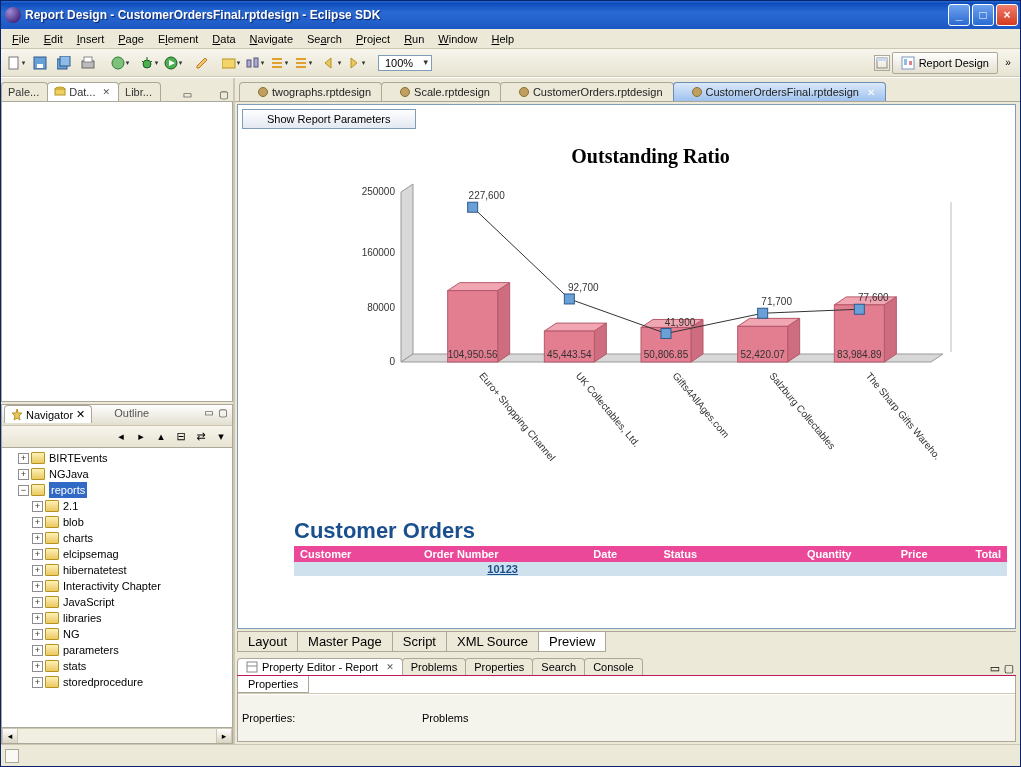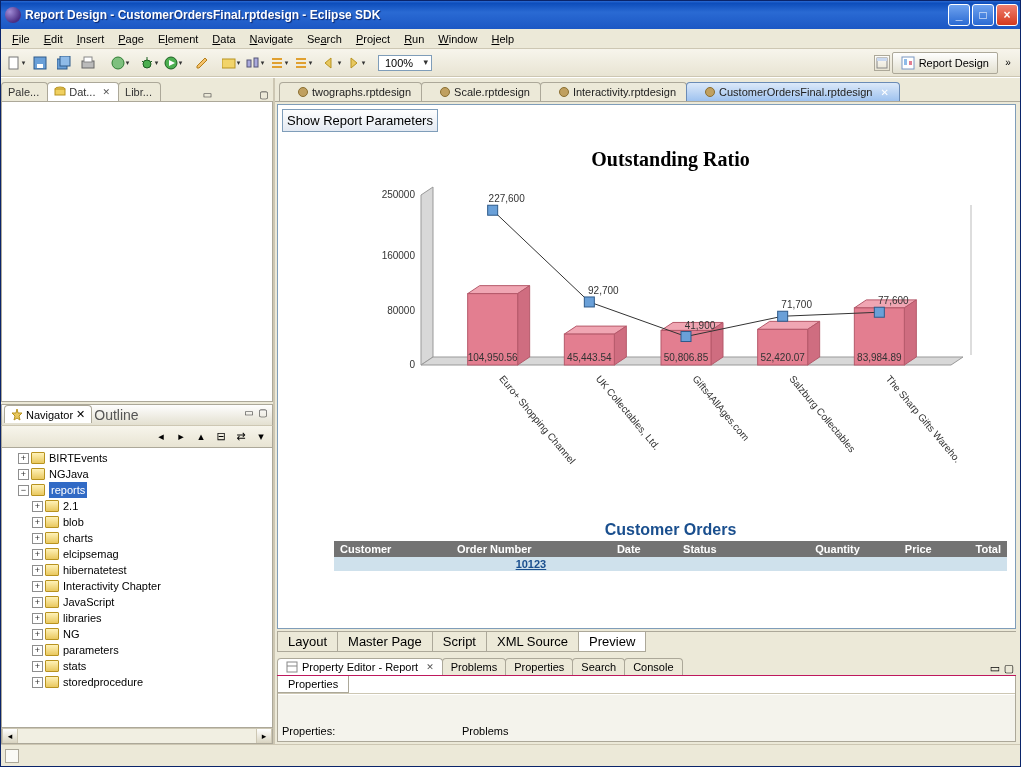--- a/index.html
+++ b/index.html
@@ -22,31 +22,31 @@
   .tbtn.sep{width:6px;border:none;background:none;}
   .tbtn .drop{font-size:7px;margin-left:1px;color:#333;}
   .tbtn svg{display:block;}
   .zoom-box{margin-left:4px;background:#fff;border:1px solid #7f9db9;padding:1px 18px 1px 6px;position:relative;font-size:11px;}
   .zoom-box:after{content:"▾";position:absolute;right:3px;top:1px;font-size:9px;color:#333;}
   .toolbar .spacer{flex:1;}
   .persp-btn{border:1px solid #aca899;background:linear-gradient(to bottom,#fefefe,#e3e0d0);padding:3px 8px;border-radius:2px;display:flex;align-items:center;gap:4px;font-size:11px;}
   .persp-icon{width:16px;height:16px;border:1px solid #aca899;background:linear-gradient(to bottom,#fdfdfb,#e8e4d3);display:flex;align-items:center;justify-content:center;font-size:10px;}
   
   .client{flex:1;display:flex;min-height:0;border-top:1px solid #fff;}
-  .left-col{width:274px;display:flex;flex-direction:column;border-right:2px solid #cdc7b3;}
+  .left-col{width:234px;display:flex;flex-direction:column;border-right:2px solid #cdc7b3;}
   .view-tabs{height:24px;display:flex;align-items:flex-end;background:#ece9d8;border-bottom:1px solid #aca899;position:relative;}
   .vtab{padding:3px 8px 3px 6px;font-size:11px;border:1px solid #aca899;border-bottom:none;background:#ece9d8;margin-right:-1px;border-top-left-radius:4px;border-top-right-radius:4px;color:#333;display:flex;align-items:center;gap:3px;}
   .vtab.active{background:#fff;position:relative;z-index:2;}
   .vtab .close-x{margin-left:4px;font-size:9px;color:#555;}
   .view-tabs .ctrlbtn{margin-left:auto;margin-right:2px;font-size:10px;color:#333;width:14px;height:14px;display:flex;align-items:center;justify-content:center;}
   .left-blank{flex:1;background:#fff;border:1px solid #aca899;border-top:none;margin:0;}
   .nav-view{flex:1;display:flex;flex-direction:column;margin-top:2px;}
   .nav-header{height:22px;display:flex;align-items:flex-start;background:linear-gradient(to bottom,#fefefe,#e3e0d0);border:1px solid #aca899;border-bottom:1px solid #cdc7b3;padding:0 2px;}
   .nav-header .tab{padding:2px 6px;border:1px solid #aca899;border-bottom:none;background:#fff;border-top-left-radius:4px;border-top-right-radius:4px;font-size:11px;display:flex;align-items:center;gap:3px;}
-  .nav-header .tabinactive{padding:2px 2px;font-size:14px;color:#555;}
+  .nav-header .tabinactive{padding:2px 22px;font-size:11px;color:#555;}
   .nav-header .sp{flex:1;}
   .nav-header .ibtn{width:14px;height:14px;display:flex;align-items:center;justify-content:center;font-size:10px;color:#333;}
   .nav-tools{height:22px;background:linear-gradient(to bottom,#f7f5ec,#e8e4d3);border:1px solid #aca899;border-top:none;display:flex;align-items:center;padding:0 2px;gap:2px;}
   .nav-tools .mini{width:18px;height:18px;display:flex;align-items:center;justify-content:center;}
   .tree{flex:1;overflow:auto;background:#fff;border:1px solid #aca899;border-top:none;padding:2px 0 2px 2px;}
   .tree ul{list-style:none;margin:0;padding:0 0 0 14px;}
   .tree li{white-space:nowrap;line-height:16px;}
   .tree .row{display:flex;align-items:center;gap:2px;}
   .tw{width:11px;height:11px;border:1px solid #8e8e8e;background:#fff;display:inline-flex;align-items:center;justify-content:center;font-size:9px;line-height:9px;color:#333;cursor:default;}
   .fld{display:inline-block;width:14px;height:12px;background:linear-gradient(to bottom,#fff2b8,#e9c85f);border:1px solid #b89320;border-radius:1px;margin-right:2px;}
@@ -56,46 +56,46 @@
   .hscroll .arrow{width:16px;background:linear-gradient(to bottom,#fefefe,#d9d4c0);border-left:1px solid #cdc7b3;border-right:1px solid #cdc7b3;display:flex;align-items:center;justify-content:center;font-size:9px;}
   
   .right-col{flex:1;display:flex;flex-direction:column;min-width:0;}
   .editor-tabs{height:24px;display:flex;align-items:flex-end;background:#ece9d8;border-bottom:1px solid #aca899;padding-left:4px;}
   .etab{padding:3px 10px 3px 18px;font-size:11px;border:1px solid #aca899;border-bottom:none;background:#ece9d8;margin-right:-1px;border-top-left-radius:4px;border-top-right-radius:4px;color:#222;display:flex;align-items:center;gap:4px;}
   .etab.active{background:linear-gradient(to bottom,#dce9f9,#9ec2ef);border-color:#6a8bb5;}
   .etab .circ{width:10px;height:10px;border-radius:50%;background:#c0a060;border:1px solid #8a6e30;}
   .etab .close-x{margin-left:4px;font-size:10px;color:#fff;}
   .editor-body{flex:1;background:#fff;border:1px solid #7f9db9;margin:2px 4px 2px 2px;display:flex;flex-direction:column;min-height:0;}
   .param-bar{padding:4px;}
-  .param-btn{border:1px solid #7f9db9;background:linear-gradient(to bottom,#fefefe,#e3e9f2);padding:3px 4px;font-size:13px;}
+  .param-btn{border:1px solid #7f9db9;background:linear-gradient(to bottom,#fefefe,#e3e9f2);padding:3px 24px;font-size:11px;}
   .report-area{flex:1;overflow:hidden;padding:4px 8px 0 8px;margin-left:48px;}
   .chart-title{text-align:center;font-family:"Times New Roman",serif;font-size:20px;font-weight:bold;margin:8px 0 14px;}
   svg.chart{display:block;margin:0 auto;}
-  .tbl-title{text-align:center;color:#1a4f8e;font-family:Arial,sans-serif;font-size:16px;font-weight:bold;margin:6px 0 2px;}
+  .tbl-title{text-align:left;color:#1a4f8e;font-family:Arial,sans-serif;font-size:22px;font-weight:bold;margin:6px 0 2px;}
   table.orders{width:100%;border-collapse:collapse;font-size:11px;}
-  table.orders th{background:#737373;color:#fff;font-weight:bold;text-align:left;padding:2px 6px;}
+  table.orders th{background:#ec4899;color:#fff;font-weight:bold;text-align:left;padding:2px 6px;}
   table.orders th.r{text-align:right;}
   table.orders td{padding:1px 6px;background:#cfe1ec;}
   .cust-link{color:#7c154f;font-weight:bold;text-decoration:underline;}
   .ord-link{color:#1a4f8e;font-weight:bold;text-decoration:underline;}
   
   .editor-bottom-tabs{display:flex;border-top:1px solid #aca899;background:#ece9d8;margin:0 4px 0 2px;}
   .btab{padding:2px 10px;border:1px solid #aca899;border-top:none;background:#ece9d8;margin-right:-1px;font-size:13px;}
   .btab.active{background:#fff;}
   
   .bottom-panel{height:88px;display:flex;flex-direction:column;margin:2px 4px 2px 2px;}
   .bp-tabs{height:22px;display:flex;align-items:flex-end;border-bottom:1px solid #be185d;}
   .bptab{padding:2px 8px;border:1px solid #aca899;border-bottom:none;background:#ece9d8;margin-right:-1px;border-top-left-radius:4px;border-top-right-radius:4px;font-size:11px;display:flex;align-items:center;gap:4px;}
   .bptab.active{background:#fff;}
   .bp-tabs .close-x{font-size:9px;margin-left:4px;color:#555;}
   .bp-tabs .sp{flex:1;}
   .bp-body{flex:1;background:#fff;border:1px solid #aca899;border-top:none;display:flex;flex-direction:column;}
   .bp-subtabs{display:flex;border-bottom:1px solid #cdc7b3;}
   .bp-subtabs .s{padding:2px 10px;border:1px solid #aca899;border-top:none;background:#fff;font-size:11px;margin-left:-1px;}
-  .bp-content{flex:1;background:#f4f3ec;display:flex;align-items:flex-end;padding:4px;border-top:1px solid #fff;}
+  .bp-content{flex:1;background:#f4f3ec;display:flex;align-items:center;padding:4px;border-top:1px solid #fff;}
   .bp-content .lbl{width:180px;}
   
   .statusbar{height:22px;background:#ece9d8;border-top:1px solid #cdc7b3;display:flex;align-items:center;padding:0 4px;gap:4px;}
   .statusbar .box{width:14px;height:14px;border:1px solid #aca899;background:#fafaf5;}
   .dotted{background-image:repeating-linear-gradient(45deg,transparent 0,transparent 2px,#aca899 2px,#aca899 3px);}
 </style>
 </head>
 <body>
 
 <div class="window">
@@ -405,21 +405,21 @@
           <div class="etab">
             <span class="circ"></span>
             <span>twographs.rptdesign</span>
           </div>
           <div class="etab">
             <span class="circ"></span>
             <span>Scale.rptdesign</span>
           </div>
           <div class="etab">
             <span class="circ"></span>
-            <span>Interactivity.rptdesign</span>
+            <span>CustomerOrders.rptdesign</span>
           </div>
           <div class="etab active">
             <span class="circ"></span>
             <span>CustomerOrdersFinal.rptdesign</span>
             <span class="close-x">✕</span>
           </div>
         </div>
 
       <div class="editor-body">
         <div class="param-bar">

